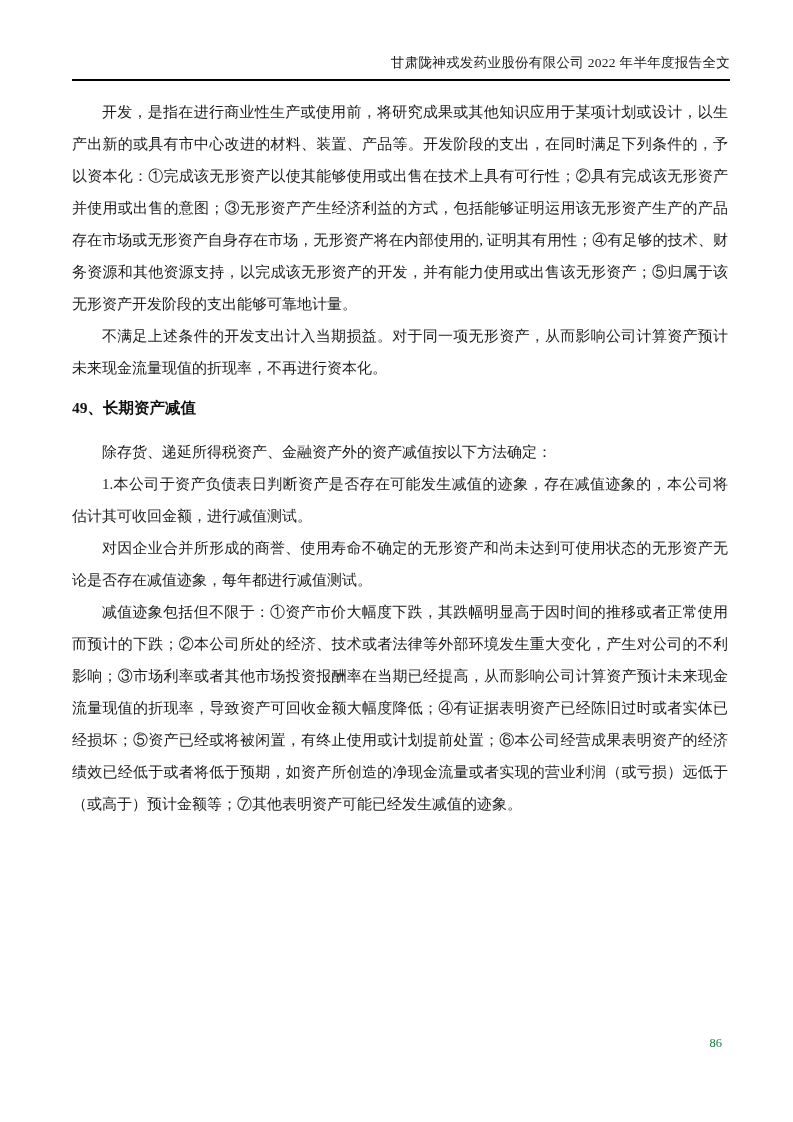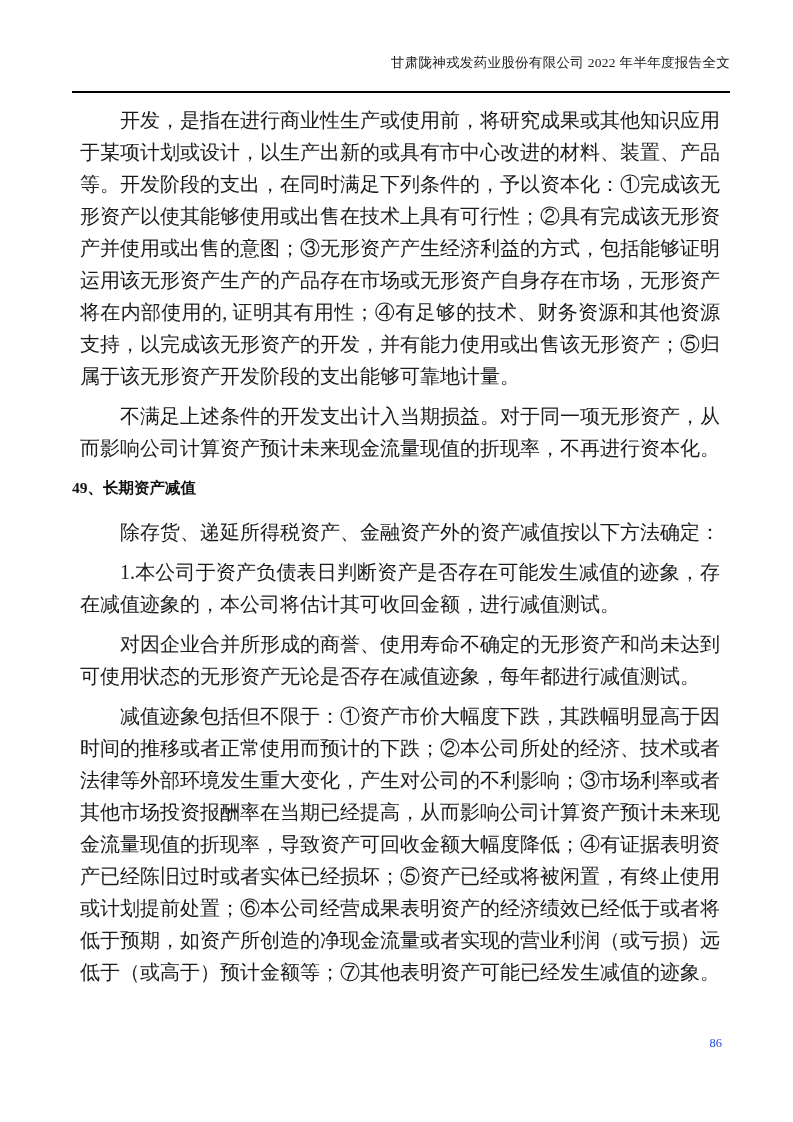--- a/index.html
+++ b/index.html
@@ -18,54 +18,54 @@
   }
   .doc-header {
     position: absolute;
     top: 54px;
     left: 72px;
     width: 658px;
     text-align: right;
     font-size: 13.5px;
     line-height: 17px;
     letter-spacing: 0.3px;
-    padding-bottom: 20px;
+    padding-bottom: 8px;
     border-bottom: 2px solid #000000;
     color: #1b1b1b;
   }
   .doc-content {
     position: absolute;
     top: 96px;
     left: 72px;
     width: 656px;
   }
   .para {
-    margin: 8px;
-    font-size: 20px;
+    margin: 0;
+    font-size: 15px;
     line-height: 32px;
     text-align: justify;
     text-indent: 2em;
     word-break: break-all;
     color: #1b1b1b;
   }
   .section-heading {
     margin: 8px 0 12px 0;
     font-size: 15.5px;
     line-height: 32px;
     font-weight: bold;
     text-indent: 0;
     color: #111111;
   }
   .page-number {
     position: absolute;
     top: 1036px;
     right: 71px;
     font-size: 12.5px;
     line-height: 15px;
-    color: #1d4ed8;
+    color: #15803d;
   }
 </style>
 </head>
 <body>
 
 <div class="page">
 
   <div class="doc-header">甘肃陇神戎发药业股份有限公司 2022 年半年度报告全文</div>
 
   <div class="doc-content">

